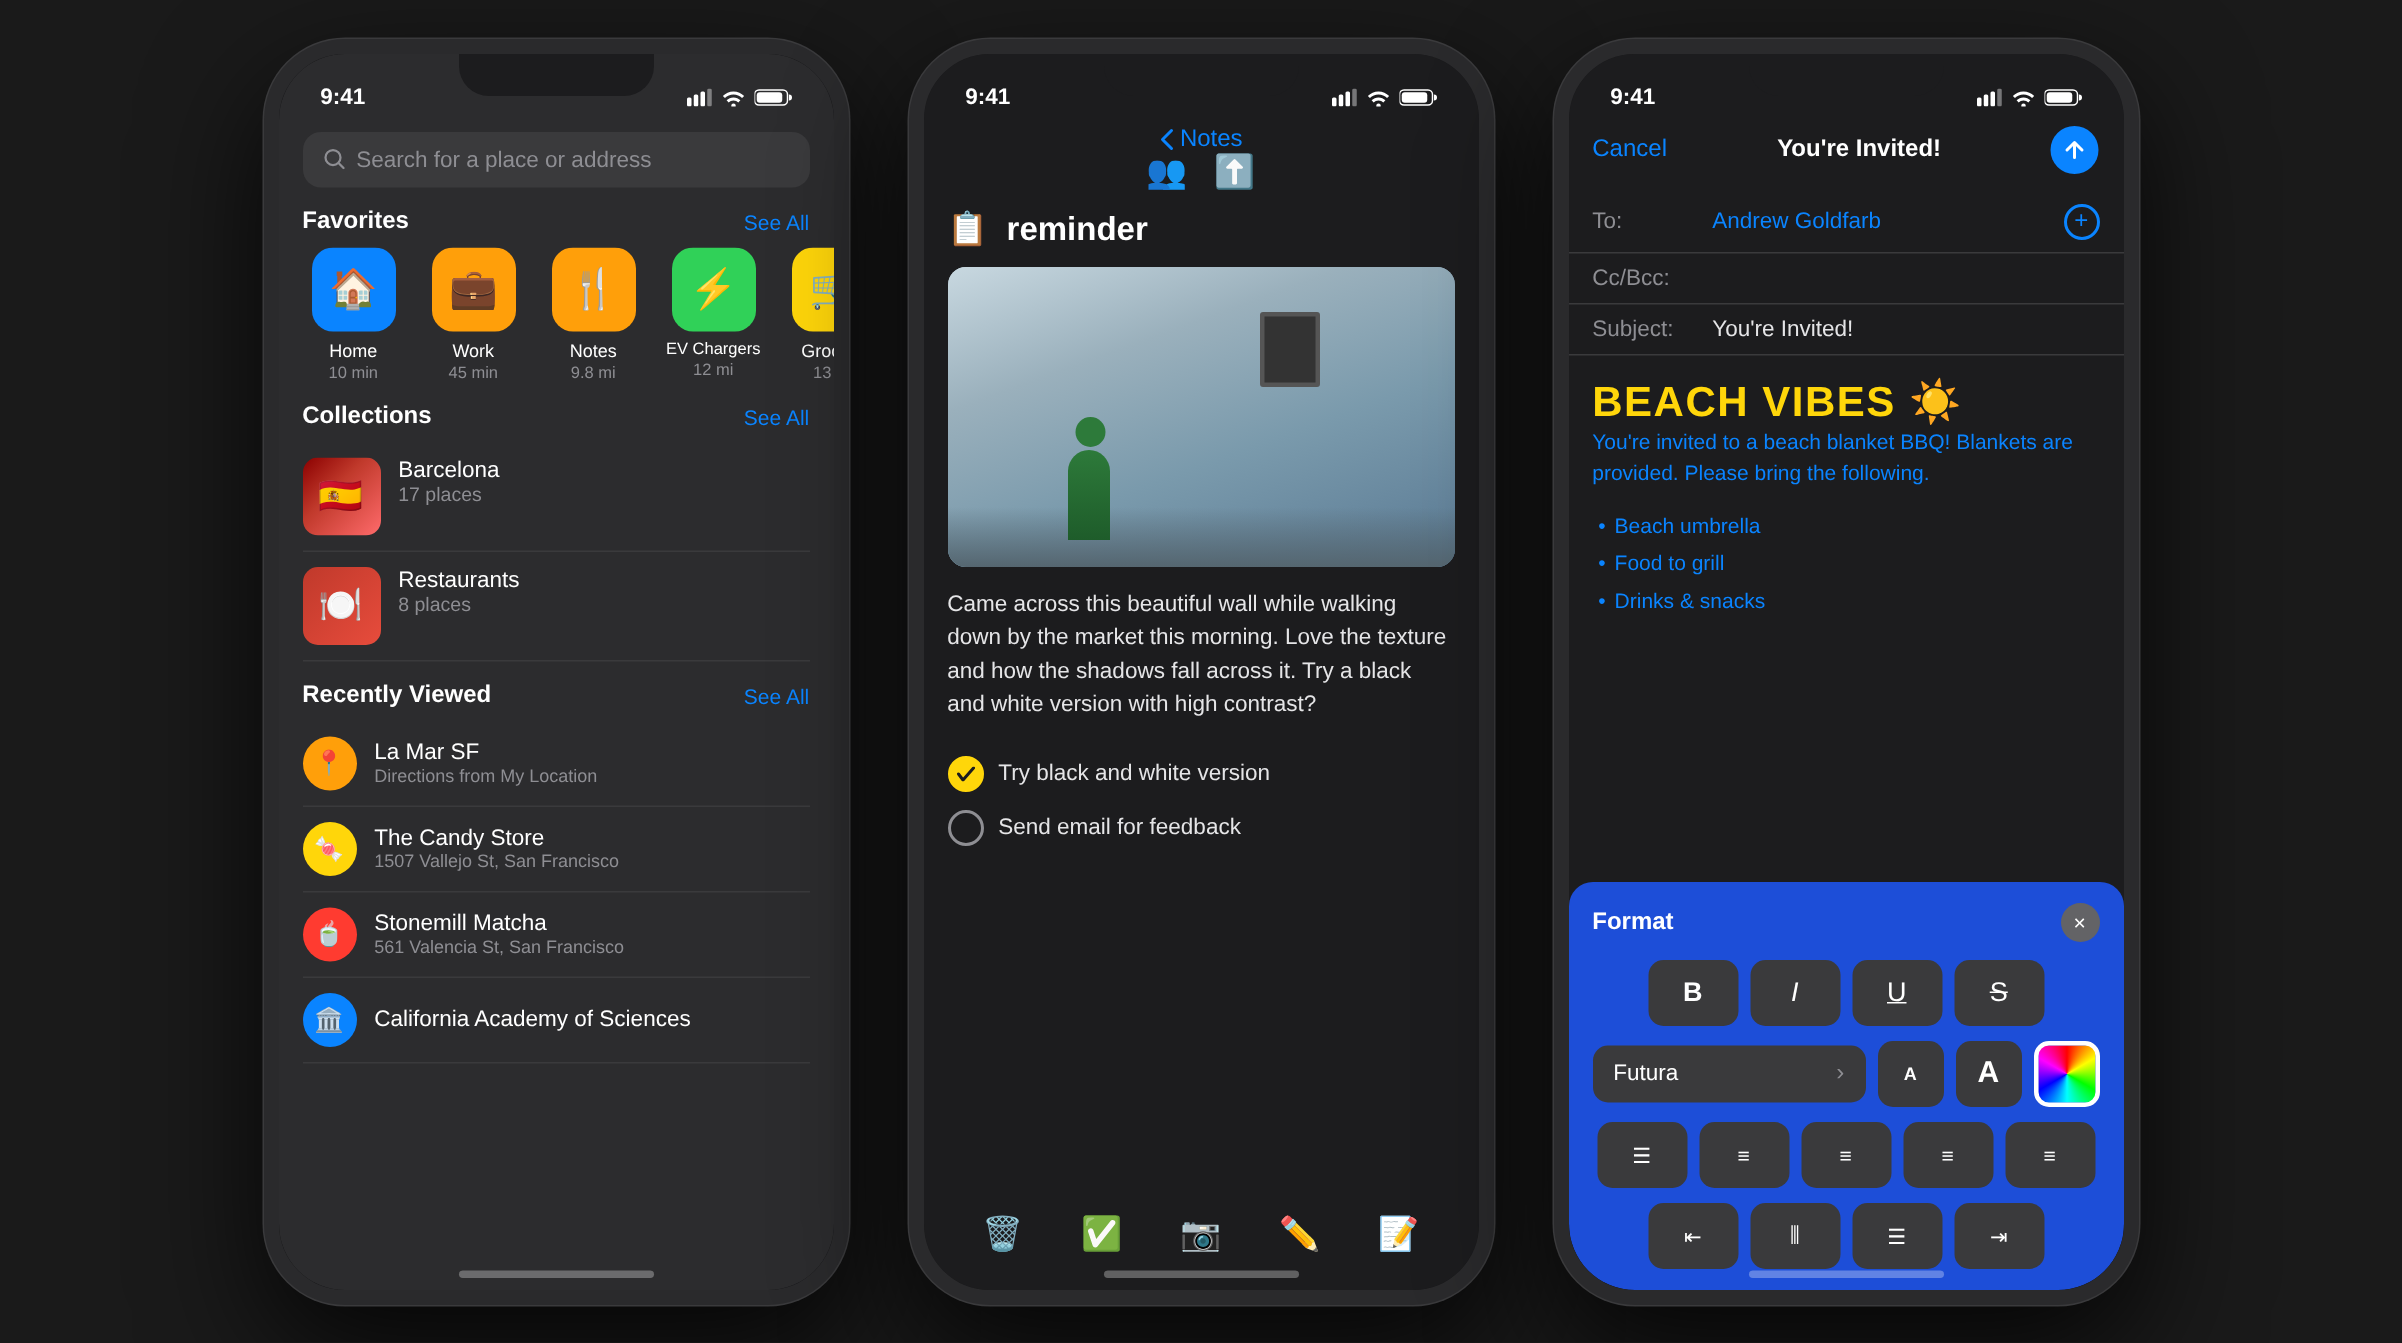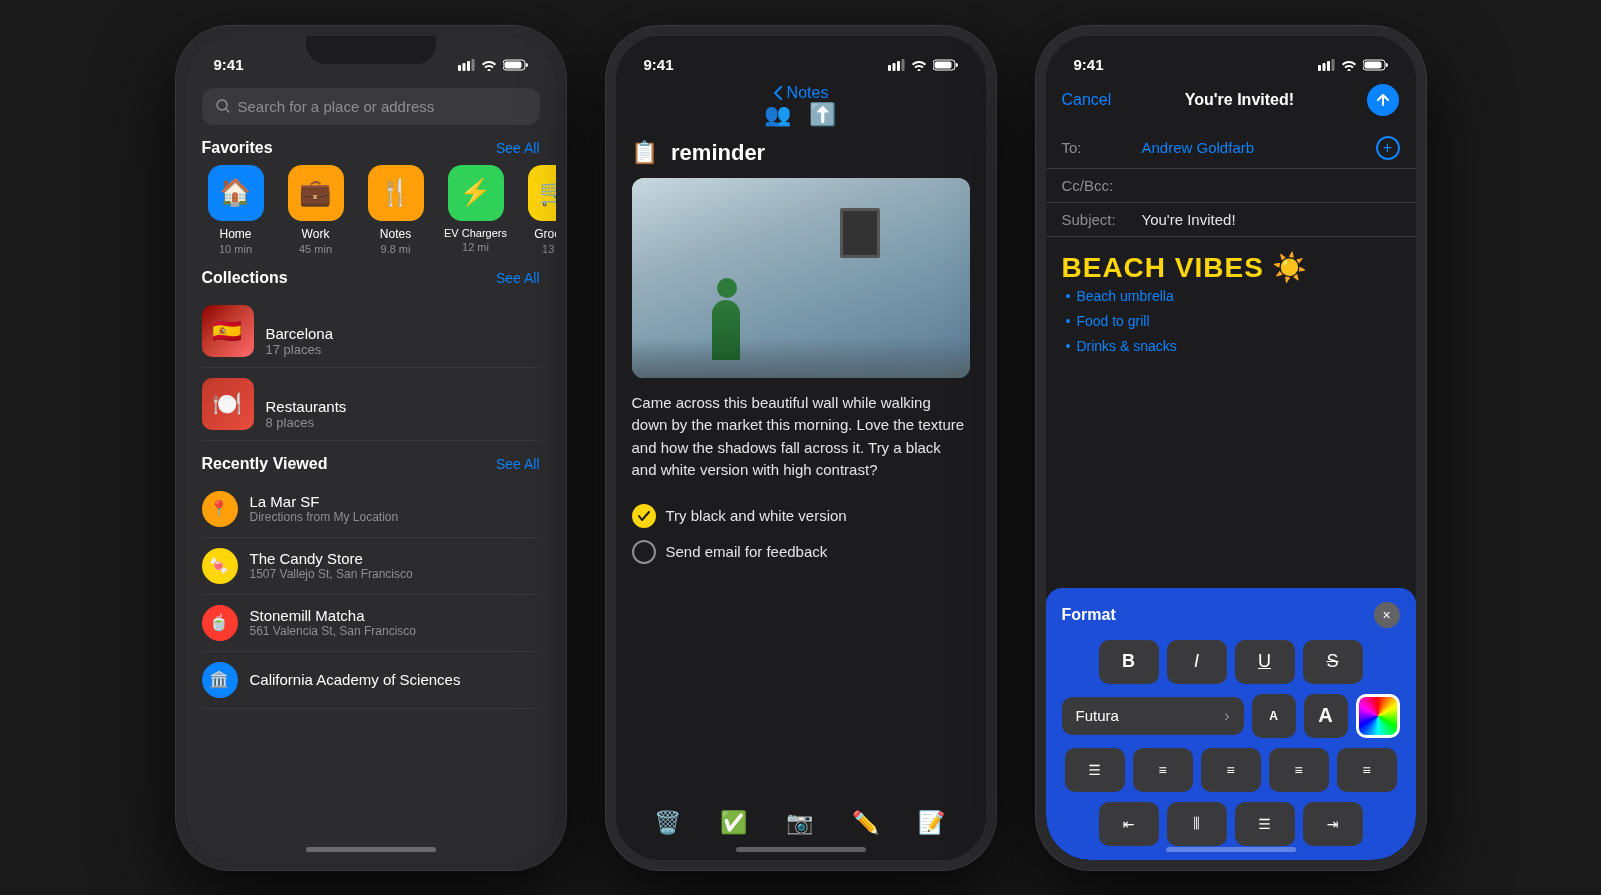--- a/index.html
+++ b/index.html
@@ -130,21 +130,21 @@
       color: #8e8e93;
       font-size: 11px;
       text-align: center;
       margin-top: -4px;
     }
     .collections-list {
       padding: 0 16px;
     }
     .collection-item {
       display: flex;
-      align-items: flex-end;
+      align-items: flex-start;
       gap: 12px;
       padding: 10px 0;
       border-bottom: 0.5px solid #3a3a3c;
     }
     .collection-thumb {
       width: 52px; height: 52px;
       border-radius: 10px;
       overflow: hidden;
       flex-shrink: 0;
     }
@@ -735,20 +735,21 @@
         <span class="mail-field-label">Cc/Bcc:</span>
       </div>
 
       <div class="mail-field">
         <span class="mail-field-label">Subject:</span>
         <span class="mail-field-plain">You're Invited!</span>
       </div>
 
       <div class="mail-body">
         <div class="mail-beach-title">BEACH VIBES ☀️</div>
+        <div class="mail-invite-text">You're invited to a beach blanket BBQ! Blankets are provided. Please bring the following.</div>
         <div class="mail-list">
           <div class="mail-list-item">
             <span class="bullet">•</span>
             <span>Beach umbrella</span>
           </div>
           <div class="mail-list-item">
             <span class="bullet">•</span>
             <span>Food to grill</span>
           </div>
           <div class="mail-list-item">

